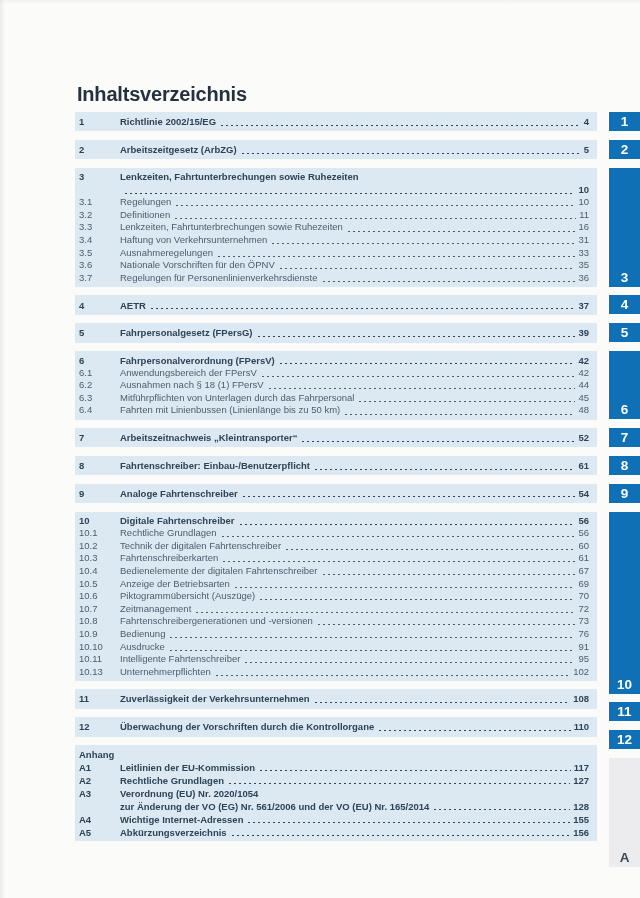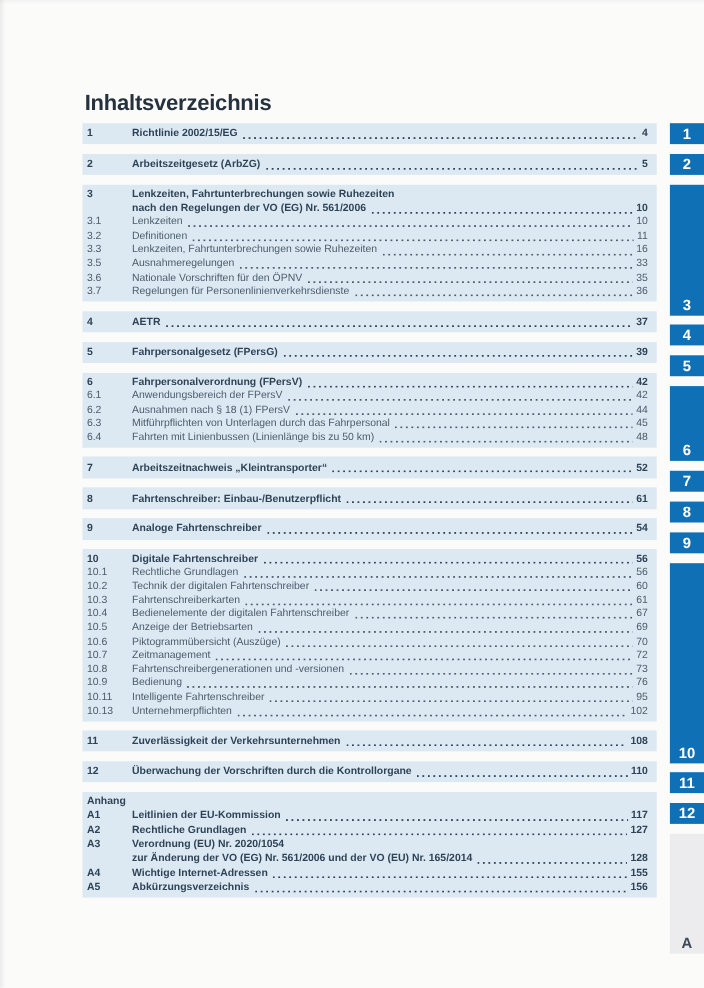--- a/index.html
+++ b/index.html
@@ -73,43 +73,48 @@
             <span class="pg">5</span>
           </div>
         </div>
         <div class="band">
           <div class="row bold">
             <span class="num">3</span>
             <span class="txt">Lenkzeiten, Fahrtunterbrechungen sowie Ruhezeiten</span>
           </div>
           <div class="row bold">
             <span class="num"></span>
-            <span class="txt">nach den Regelungen der VO (EG) Nr. 561/2006</span>
             <span class="dots"></span>
             <span class="pg">10</span>
           </div>
           <div class="row">
             <span class="num">3.1</span>
-            <span class="txt">Lenkzeiten</span>
+            <span class="txt">Regelungen</span>
             <span class="dots"></span>
             <span class="pg">10</span>
           </div>
           <div class="row">
             <span class="num">3.2</span>
             <span class="txt">Definitionen</span>
             <span class="dots"></span>
             <span class="pg">11</span>
           </div>
           <div class="row">
             <span class="num">3.3</span>
             <span class="txt">Lenkzeiten, Fahrtunterbrechungen sowie Ruhezeiten</span>
             <span class="dots"></span>
             <span class="pg">16</span>
           </div>
           <div class="row">
+            <span class="num">3.4</span>
+            <span class="txt">Haftung von Verkehrsunternehmen</span>
+            <span class="dots"></span>
+            <span class="pg">31</span>
+          </div>
+          <div class="row">
             <span class="num">3.5</span>
             <span class="txt">Ausnahmeregelungen</span>
             <span class="dots"></span>
             <span class="pg">33</span>
           </div>
           <div class="row">
             <span class="num">3.6</span>
             <span class="txt">Nationale Vorschriften für den ÖPNV</span>
             <span class="dots"></span>
             <span class="pg">35</span>
@@ -246,20 +251,26 @@
             <span class="num">10.8</span>
             <span class="txt">Fahrtenschreibergenerationen und -versionen</span>
             <span class="dots"></span>
             <span class="pg">73</span>
           </div>
           <div class="row">
             <span class="num">10.9</span>
             <span class="txt">Bedienung</span>
             <span class="dots"></span>
             <span class="pg">76</span>
+          </div>
+          <div class="row">
+            <span class="num">10.10</span>
+            <span class="txt">Ausdrucke</span>
+            <span class="dots"></span>
+            <span class="pg">91</span>
           </div>
           <div class="row">
             <span class="num">10.11</span>
             <span class="txt">Intelligente Fahrtenschreiber</span>
             <span class="dots"></span>
             <span class="pg">95</span>
           </div>
           <div class="row">
             <span class="num">10.13</span>
             <span class="txt">Unternehmerpflichten</span>

